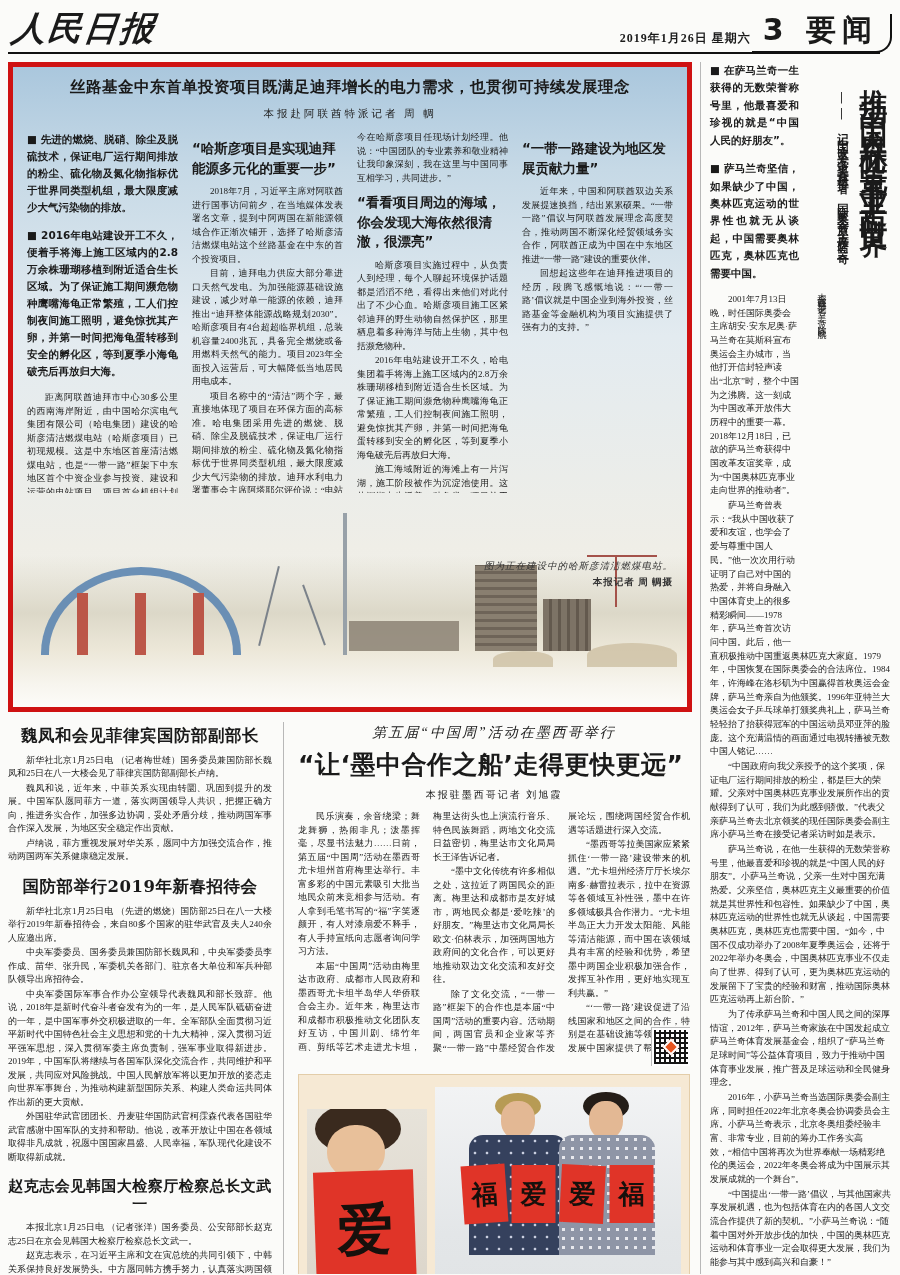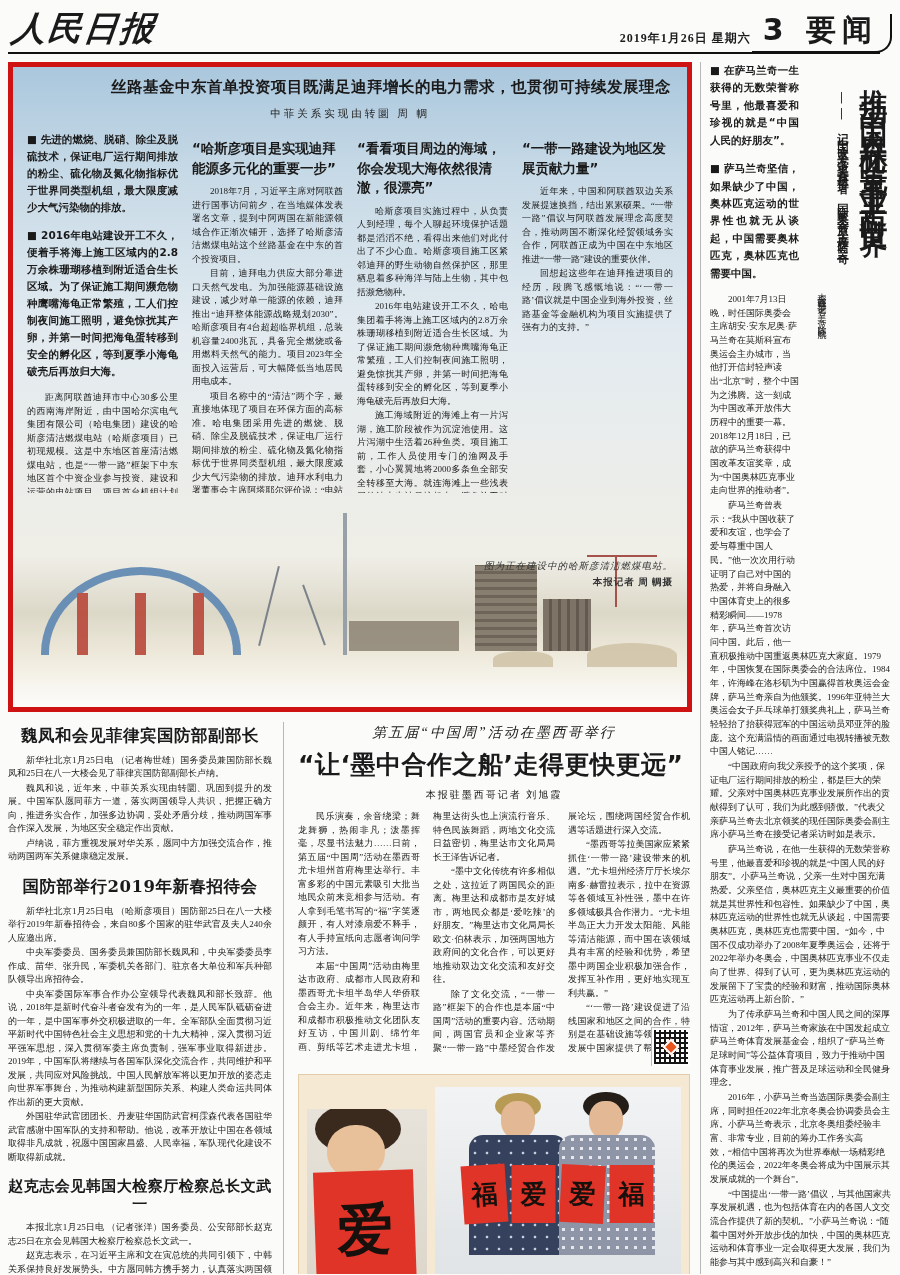--- a/index.html
+++ b/index.html
@@ -26,21 +26,21 @@
 
   
   .page-body { display: grid; grid-template-columns: 684px 1fr; column-gap: 8px; padding: 6px 8px 0 8px; }
 
   
   .lead-box {
     border: 5px solid #cf1212; height: 650px; position: relative; overflow: hidden;
     background: linear-gradient(180deg,#aac7dd 0%,#c6d9e6 16%,#e3ebf0 42%,#efeee7 75%,#f6f4ee 100%);
   }
   .lead-head { text-align: center; padding: 10px 16px 0 16px; position: relative; z-index: 3; }
-  .lead-kicker { font-family: "DejaVu Sans", sans-serif; font-weight: 800; font-size: 15.5px; letter-spacing: .5px; text-align: right; }
+  .lead-kicker { font-family: "DejaVu Sans", sans-serif; font-weight: 800; font-size: 15.5px; letter-spacing: .5px; }
   .lead-headline { font-family: "DejaVu Sans", sans-serif; font-weight: 900; font-size: 31px; letter-spacing: 1px; margin-top: 7px; line-height: 1.15; }
   .lead-byline { font-size: 10.5px; letter-spacing: 3px; margin-top: 9px; color: #222; }
   .lead-cols {
     position: relative; z-index: 3;
     display: grid; grid-template-columns: repeat(4,1fr); column-gap: 14px;
     padding: 10px 14px 0 14px; height: 372px; overflow: hidden;
     text-align: justify;
   }
   .lead-cols .col { overflow: hidden; }
   .bp { font-size: 9px; line-height: 1.5; text-indent: 18px; margin-bottom: 1px; }
@@ -142,21 +142,21 @@
   <div class="head-rule"></div>
 </header>
 
 <div class="page-body">
 
   <div>
 
     <section class="lead-box">
       <div class="lead-head">
         <div class="lead-kicker">丝路基金中东首单投资项目既满足迪拜增长的电力需求，也贯彻可持续发展理念</div>
-        <div class="lead-byline">中菲关系实现由转圜 周 輖</div>
+        <div class="lead-byline">本报赴阿联酋特派记者 周 輖</div>
       </div>
 
       <div class="lead-cols">
         <div class="col">
           <div>
               <p class="hl">■ 先进的燃烧、脱硝、除尘及脱硫技术，保证电厂运行期间排放的粉尘、硫化物及氮化物指标优于世界同类型机组，最大限度减少大气污染物的排放。</p>
               <p class="hl">■ 2016年电站建设开工不久，便着手将海上施工区域内的2.8万余株珊瑚移植到附近适合生长区域。为了保证施工期间濒危物种鹰嘴海龟正常繁殖，工人们控制夜间施工照明，避免惊扰其产卵，并第一时间把海龟蛋转移到安全的孵化区，等到夏季小海龟破壳后再放归大海。</p>
             </div>
           <div>
               <p class="bp kai">距离阿联酋迪拜市中心30多公里的西南海岸附近，由中国哈尔滨电气集团有限公司（哈电集团）建设的哈斯彦清洁燃煤电站（哈斯彦项目）已初现规模。这是中东地区首座清洁燃煤电站，也是“一带一路”框架下中东地区首个中资企业参与投资、建设和运营的电站项目。项目首台机组计划于2020年3月投入运行，为2020年迪拜世博会提供能源支持。</p>
@@ -164,20 +164,21 @@
         </div>
         <div class="col">
           <h3 class="subhead">“哈斯彦项目是实现迪拜能源多元化的重要一步”</h3>
           <div>
               <p class="bp">2018年7月，习近平主席对阿联酋进行国事访问前夕，在当地媒体发表署名文章，提到中阿两国在新能源领域合作正渐次铺开，选择了哈斯彦清洁燃煤电站这个丝路基金在中东的首个投资项目。</p>
               <p class="bp">目前，迪拜电力供应大部分靠进口天然气发电。为加强能源基础设施建设，减少对单一能源的依赖，迪拜推出“迪拜整体能源战略规划2030”。哈斯彦项目有4台超超临界机组，总装机容量2400兆瓦，具备完全燃烧或备用燃料天然气的能力。项目2023年全面投入运营后，可大幅降低当地居民用电成本。</p>
               <p class="bp">项目名称中的“清洁”两个字，最直接地体现了项目在环保方面的高标准。哈电集团采用先进的燃烧、脱硝、除尘及脱硫技术，保证电厂运行期间排放的粉尘、硫化物及氮化物指标优于世界同类型机组，最大限度减少大气污染物的排放。迪拜水利电力署董事会主席阿塔耶尔评价说：“电站的建设既满足了迪拜日益增长的电力需求，也贯彻了可持续发展的理念。哈斯彦项目是实现迪拜能源多元化的重要一步。”</p>
             </div>
         </div>
         <div class="col">
+          <p class="bp" style="text-indent:0">今在哈斯彦项目任现场计划经理。他说：“中国团队的专业素养和敬业精神让我印象深刻，我在这里与中国同事互相学习，共同进步。”</p>
           <h3 class="subhead">“看看项目周边的海域，你会发现大海依然很清澈，很漂亮”</h3>
           <div>
               <p class="bp">哈斯彦项目实施过程中，从负责人到经理，每个人聊起环境保护话题都是滔滔不绝，看得出来他们对此付出了不少心血。哈斯彦项目施工区紧邻迪拜的野生动物自然保护区，那里栖息着多种海洋与陆上生物，其中包括濒危物种。</p>
               <p class="bp">2016年电站建设开工不久，哈电集团着手将海上施工区域内的2.8万余株珊瑚移植到附近适合生长区域。为了保证施工期间濒危物种鹰嘴海龟正常繁殖，工人们控制夜间施工照明，避免惊扰其产卵，并第一时间把海龟蛋转移到安全的孵化区，等到夏季小海龟破壳后再放归大海。</p>
               <p class="bp">施工海域附近的海滩上有一片泻湖，施工阶段被作为沉淀池使用。这片泻湖中生活着26种鱼类。项目施工前，工作人员使用专门的渔网及手套，小心翼翼地将2000多条鱼全部安全转移至大海。就连海滩上一些浅表层的沙土也被保护起来，避免施工对地表植被的有机盐造成影响。此外，施工海域范围设置了10余公里的“防淤帘”，既阻止了施工区内泥浆的起沙与污染物向外扩散，也避免了域外多种海洋生物误入其中，将海域内可能的环境风险降至最低。</p>
             </div>
         </div>
         <div class="col">
           <h3 class="subhead">“一带一路建设为地区发展贡献力量”</h3>
           <div>
@@ -218,21 +219,21 @@
           <h2 class="mini-headline">魏凤和会见菲律宾国防部副部长</h2>
           <div>
               <p class="bp">新华社北京1月25日电 （记者梅世雄）国务委员兼国防部长魏凤和25日在八一大楼会见了菲律宾国防部副部长卢纳。</p>
               <p class="bp">魏凤和说，近年来，中菲关系实现由转圜、巩固到提升的发展。中国军队愿同菲方一道，落实两国领导人共识，把握正确方向，推进务实合作，加强多边协调，妥处矛盾分歧，推动两国军事合作深入发展，为地区安全稳定作出贡献。</p>
               <p class="bp">卢纳说，菲方重视发展对华关系，愿同中方加强交流合作，推动两国两军关系健康稳定发展。</p>
             </div>
         </article>
         <article class="mini-art">
           <h2 class="mini-headline">国防部举行2019年新春招待会</h2>
           <div>
-              <p class="bp">新华社北京1月25日电 （哈斯彦项目）国防部25日在八一大楼举行2019年新春招待会，来自80多个国家的驻华武官及夫人240余人应邀出席。</p>
+              <p class="bp">新华社北京1月25日电 （先进的燃烧）国防部25日在八一大楼举行2019年新春招待会，来自80多个国家的驻华武官及夫人240余人应邀出席。</p>
               <p class="bp">中央军委委员、国务委员兼国防部长魏凤和，中央军委委员李作成、苗华、张升民，军委机关各部门、驻京各大单位和军兵种部队领导出席招待会。</p>
               <p class="bp">中央军委国际军事合作办公室领导代表魏凤和部长致辞。他说，2018年是新时代奋斗者奋发有为的一年，是人民军队砥砺奋进的一年，是中国军事外交积极进取的一年。全军部队全面贯彻习近平新时代中国特色社会主义思想和党的十九大精神，深入贯彻习近平强军思想，深入贯彻军委主席负责制，强军事业取得新进步。2019年，中国军队将继续与各国军队深化交流合作，共同维护和平发展，共同应对风险挑战。中国人民解放军将以更加开放的姿态走向世界军事舞台，为推动构建新型国际关系、构建人类命运共同体作出新的更大贡献。</p>
               <p class="bp">外国驻华武官团团长、丹麦驻华国防武官柯霂森代表各国驻华武官感谢中国军队的支持和帮助。他说，改革开放让中国在各领域取得非凡成就，祝愿中国国家昌盛、人民幸福，军队现代化建设不断取得新成就。</p>
             </div>
         </article>
         <article class="mini-art">
           <h2 class="mini-headline" style="font-size:15px">赵克志会见韩国大检察厅检察总长文武一</h2>
           <div>
               <p class="bp">本报北京1月25日电 （记者张洋）国务委员、公安部部长赵克志25日在京会见韩国大检察厅检察总长文武一。</p>
               <p class="bp">赵克志表示，在习近平主席和文在寅总统的共同引领下，中韩关系保持良好发展势头。中方愿同韩方携手努力，认真落实两国领导人重要共识，加强互访交流，深化在打击毒品犯罪、金融犯罪、电信诈骗、网络赌博等方面的务实合作，继续开展联合追逃追赃行动，不断开创中韩执法安全合作新局面，推动中韩关系深入发展。</p>

